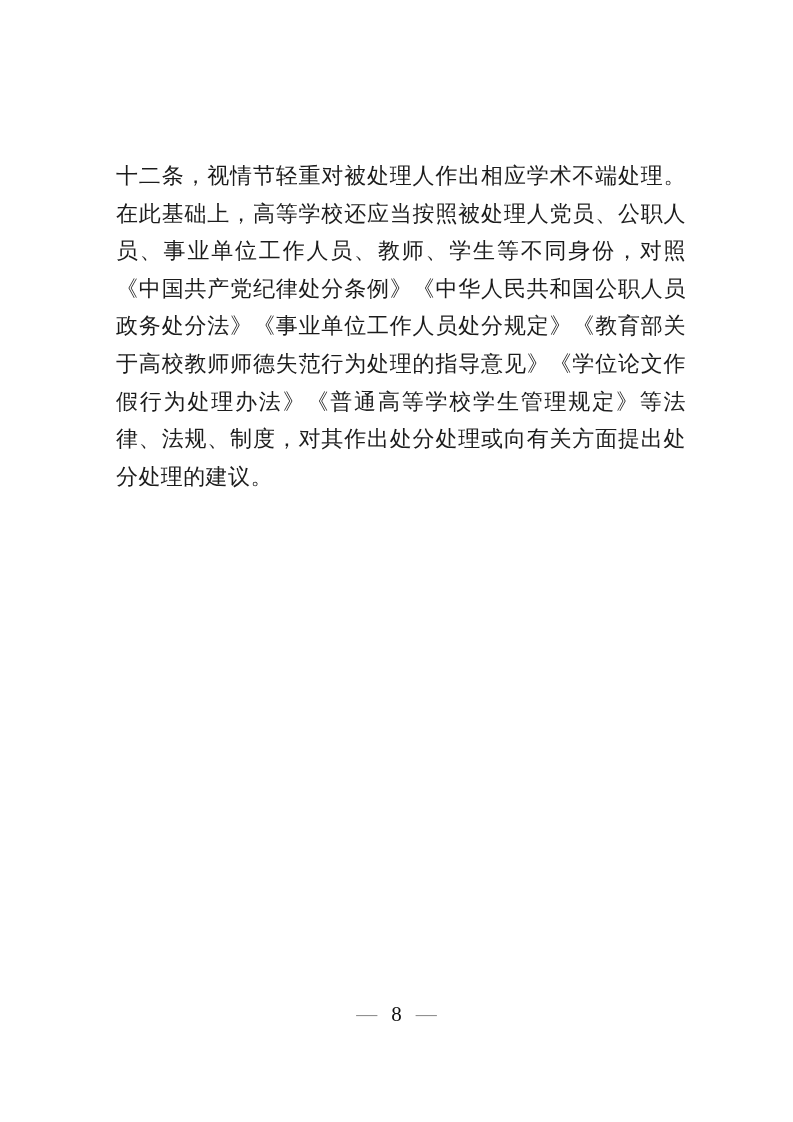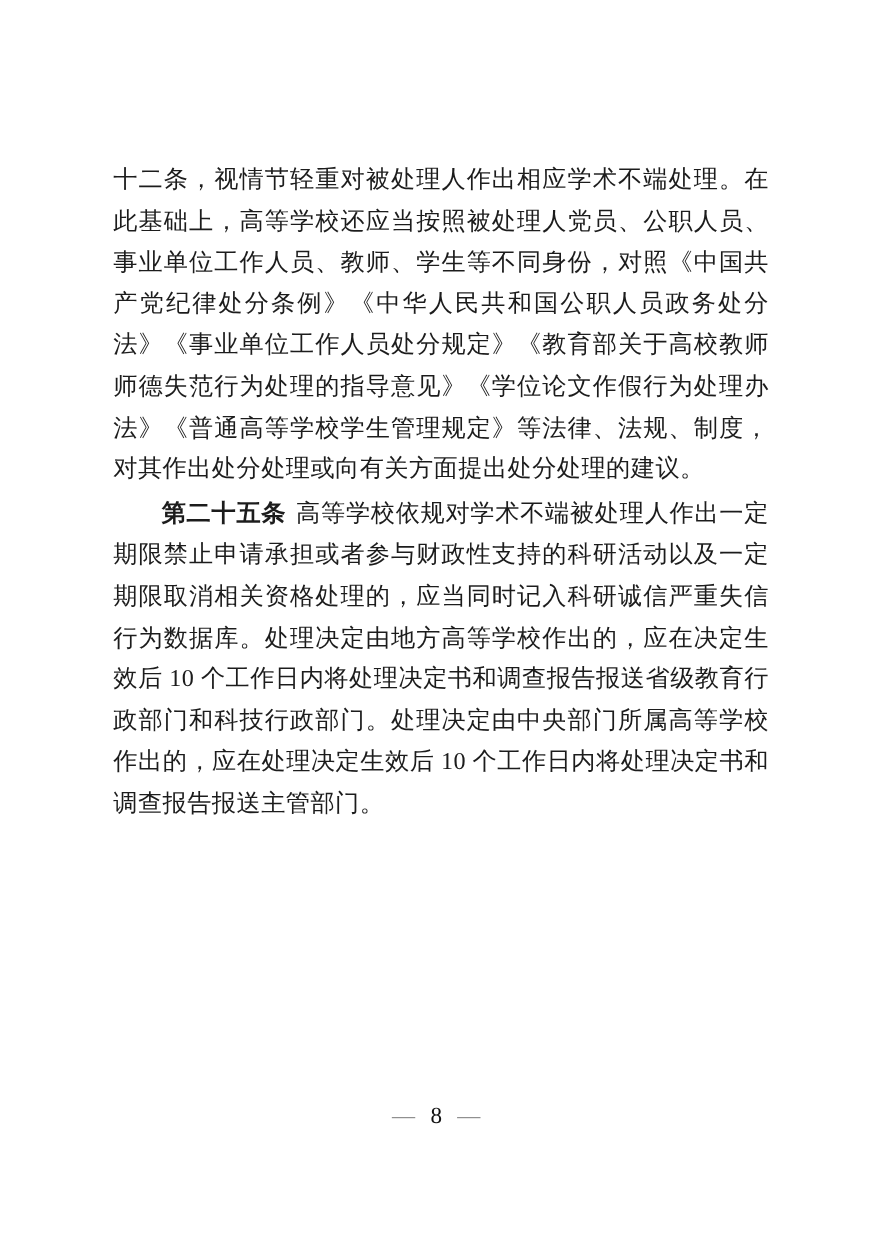--- a/index.html
+++ b/index.html
@@ -24,21 +24,21 @@
     position: absolute;
     left: 100px;
     top: 141px;
     width: 602px;
     font-size: 22px;
     line-height: 37.6px;
     text-align: justify;
     letter-spacing: 0.4px;
   }
   .content p {
-    margin: 3px;
+    margin: 16px;
     padding: 0;
   }
   p.indent {
     text-indent: 2em;
   }
   .article-num {
     font-weight: bold;
     margin-right: 9px;
   }
   .footer {
@@ -60,21 +60,20 @@
 </style>
 </head>
 <body>
 
 <div class="page">
 
   <div class="content">
 
     <p><span>十二条，视情节轻重对被处理人作出相应学术不端处理。在此基础上，高等学校还应当按照被处理人党员、公职人员、事业单位工作人员、教师、学生等不同身份，对照《中国共产党纪律处分条例》《中华人民共和国公职人员政务处分法》《事业单位工作人员处分规定》《教育部关于高校教师师德失范行为处理的指导意见》《学位论文作假行为处理办法》《普通高等学校学生管理规定》等法律、法规、制度，对其作出处分处理或向有关方面提出处分处理的建议。</span></p>
 
-    <p class="indent"><span class="article-num">第二十五条</span><span>高等学校依规对学术不端被处理人作出一定期限禁止申请承担或者参与财政性支持的科研活动以及一定期限取消相关资格处理的，应当同时记入科研诚信严重失信行为数据库。处理决定由地方高等学校作出的，应在决定生效后 10 个工作日内将处理决定书和调查报告报送省级教育行政部门和科技行政部门。处理决定由中央部门所属高等学校作出的，应在处理决定生效后 10 个工作日内将处理决定书和调查报告报送主管部门。</span></p>
 
 
 
   </div>
 
   <div class="footer">
     <span class="dash">—</span><span class="num">8</span><span class="dash">—</span>
   </div>
 
 </div>

